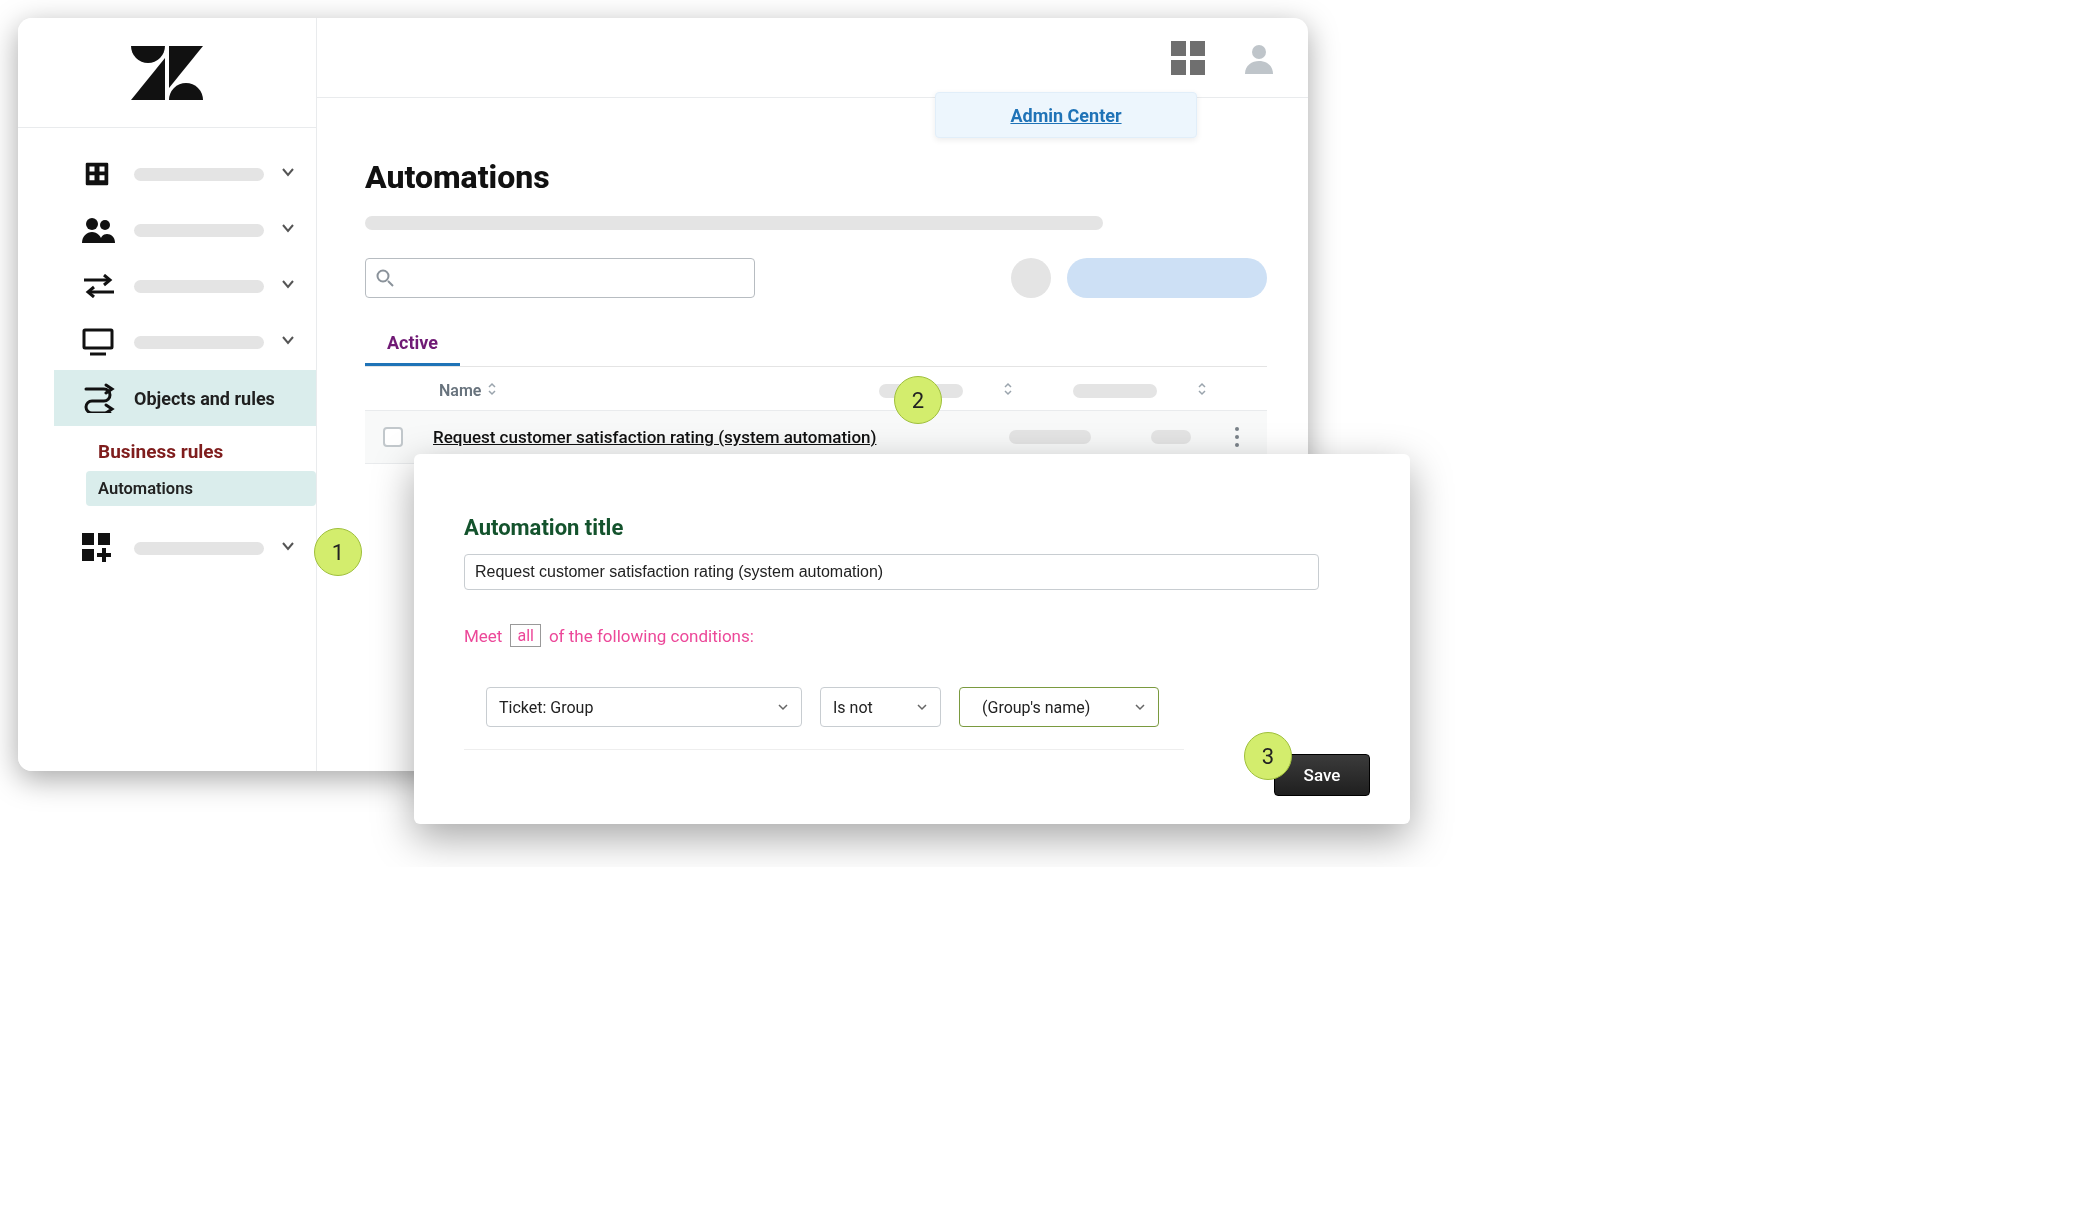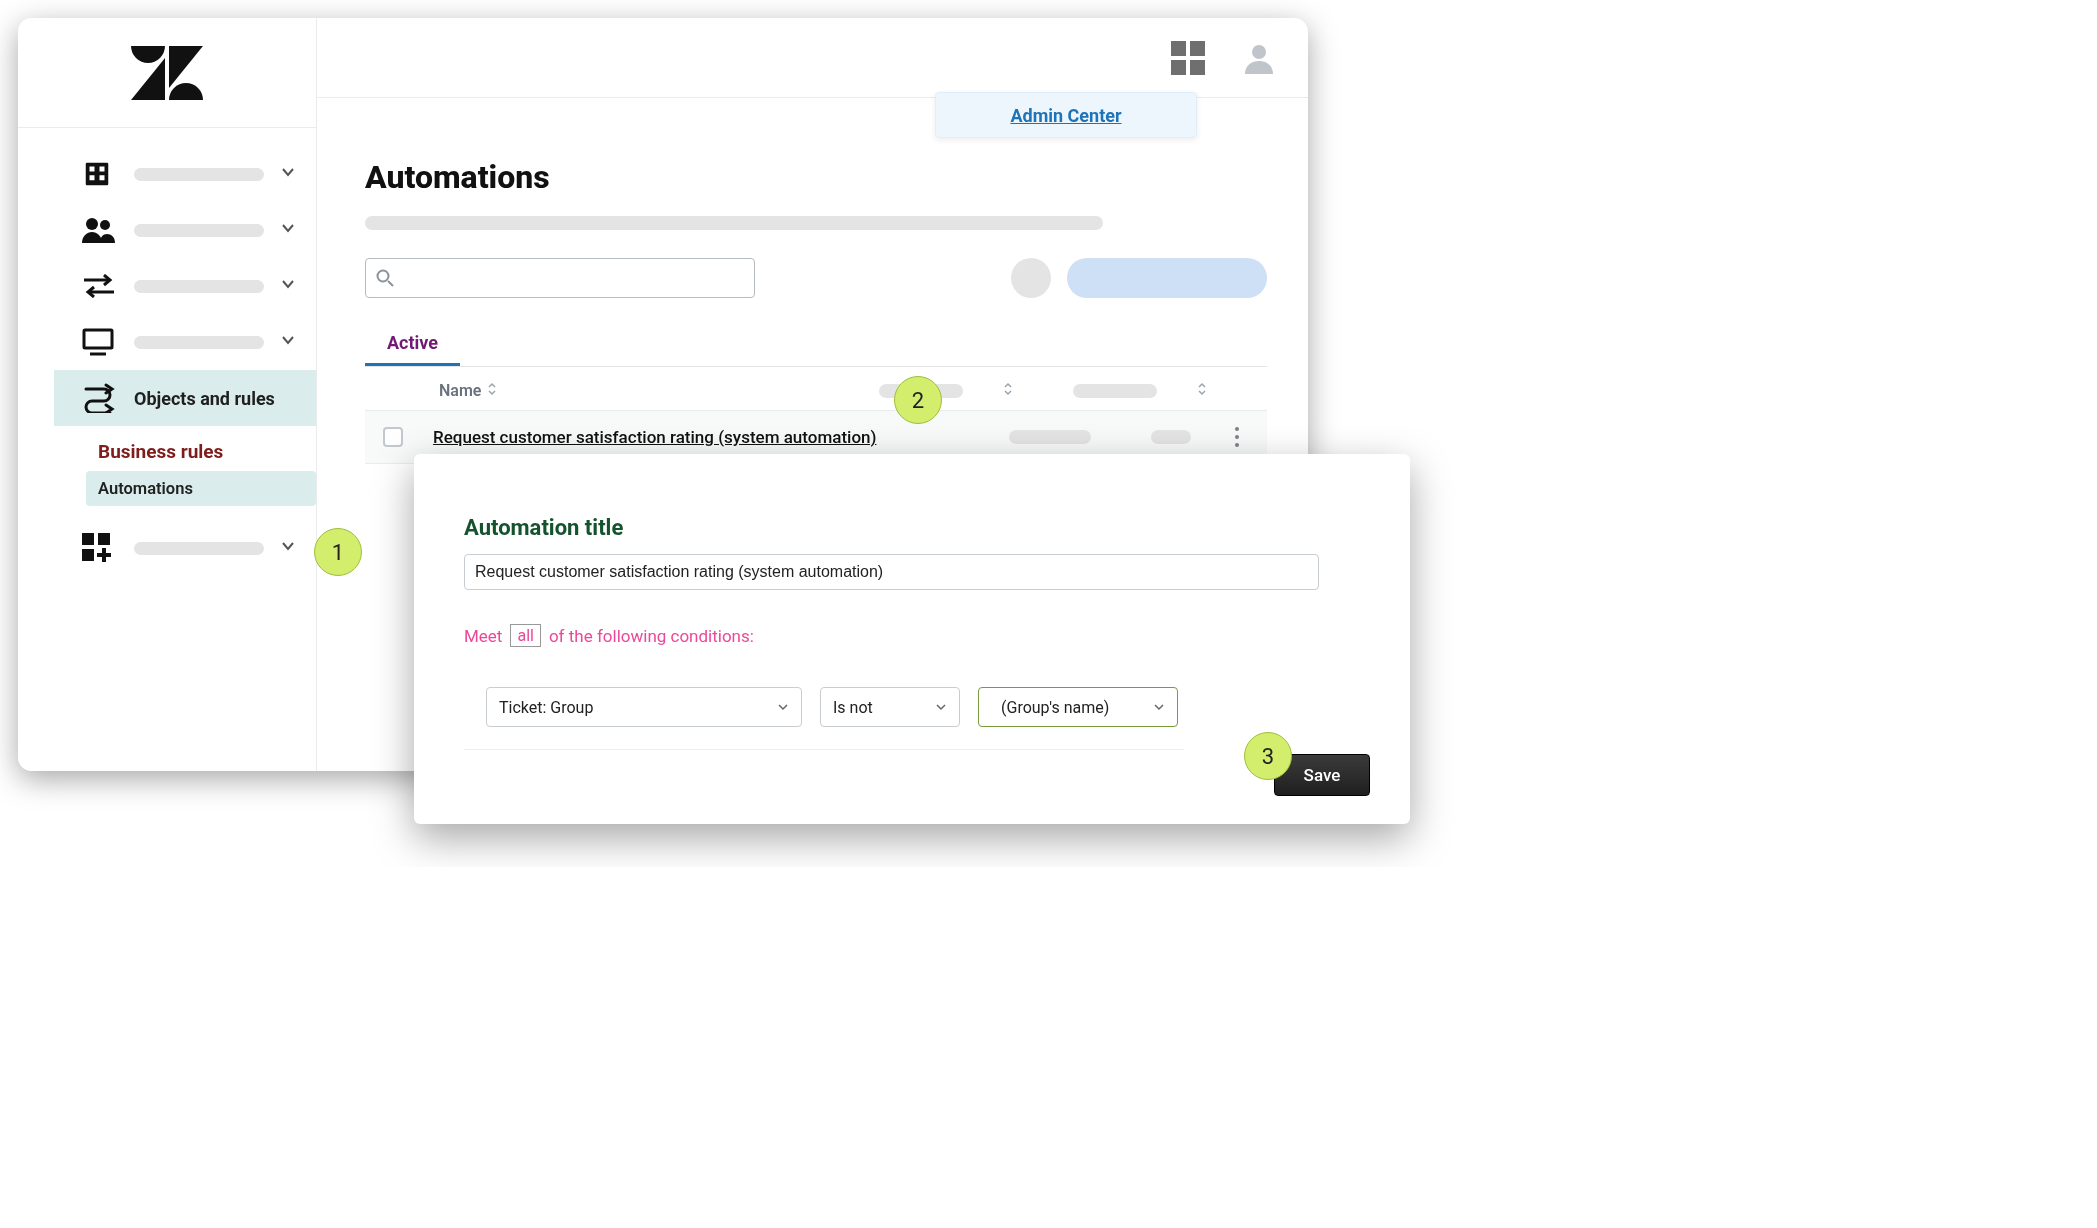--- a/index.html
+++ b/index.html
@@ -184,21 +184,21 @@
     border-bottom:1px solid #eee; padding-bottom:22px;
     width: 720px;
   }
   .sel {
     height:40px; border:1px solid #c8cdd1; border-radius:4px;
     background:#fff; display:flex; align-items:center;
     padding: 0 12px; font-size:16px; color:#222;
     justify-content:space-between;
   }
   .sel.s1{width:316px;}
-  .sel.s2{width:140px;align-items:center;}
+  .sel.s2{width:121px;align-items:center;}
   .sel.s3{width:200px; border:1.5px solid #7a9a3f;padding-left:22px;}
   .chev-sm svg{display:block;}
 
   .save-btn{
     position:absolute;
     bottom: 28px; right: 40px;
     width:96px; height:42px; border-radius:4px;
     background: linear-gradient(#3b3b3b,#1f1f1f);
     color:#fff; font-size:17px; font-weight:500;
     display:flex; align-items:center; justify-content:center;

